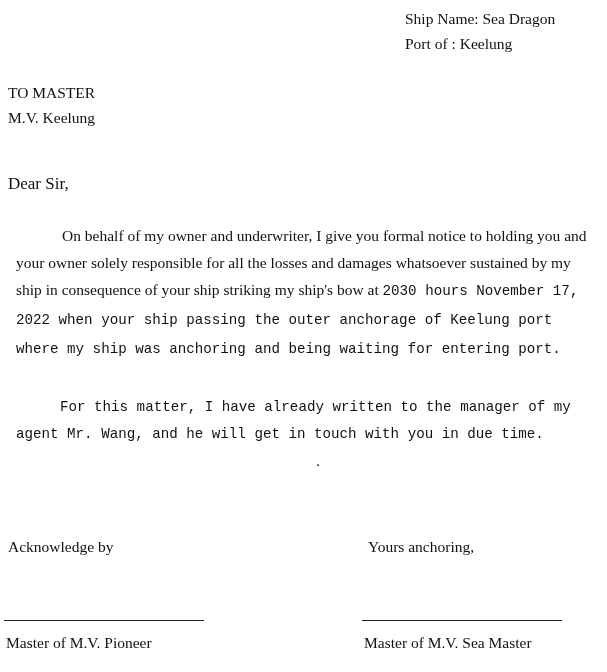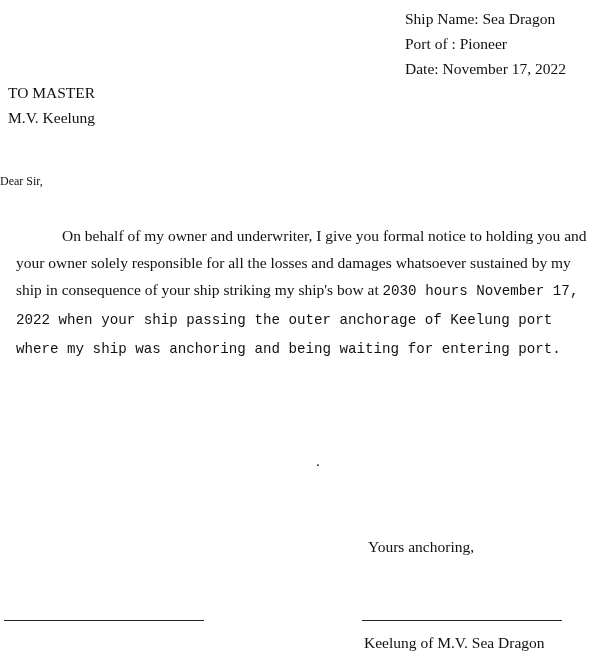--- a/index.html
+++ b/index.html
@@ -38,22 +38,22 @@
     font-family: "Liberation Serif", serif;
     font-size: 15.5px;
     line-height: 25px;
     text-align: center;
   }
   .addressee div { white-space: pre; }
 
   .salutation {
     position: absolute;
     top: 174px;
-    left: 0;
-    font-size: 12px;
+    left: 8px;
+    font-size: 17px;
   }
 
   .body-block {
     position: absolute;
     top: 222px;
     left: 16px;
     width: 580px;
     font-size: 15.5px;
     line-height: 27px;
   }
@@ -128,37 +128,39 @@
     font-size: 15.5px;
   }
 </style>
 </head>
 <body>
 
 <div class="page">
 
   <div class="header-block">
     <div class="header-line">Ship Name: Sea Dragon</div>
-    <div class="header-line">Port of : Pioneer</div>
-    <div class="header-line">Date: November 17, 2022</div>
+    <div class="header-line">Port of : Keelung</div>
   </div>
 
   <div class="addressee">
     <div>TO MASTER</div>
     <div>M.V. Keelung</div>
   </div>
 
   <div class="salutation">Dear Sir,</div>
 
   <div class="body-block">
     <p class="para-serif"><span>On behalf of my owner and underwriter, I give you formal notice to holding you and your owner solely responsible for all the losses and damages whatsoever sustained by my ship in consequence of your ship striking my ship's bow at </span><span class="mono-run">2030 hours November 17, 2022 when your ship passing the outer anchorage of Keelung port where my ship was anchoring and being waiting for entering port.</span></p>
+    <p class="para-mono second">For this matter, I have already written to the manager of my agent Mr. Wang, and he will get in touch with you in due time.</p>
   </div>
 
   <div class="stray-dot">.</div>
 
+  <div class="sign-left-label">Acknowledge by</div>
   <div class="sign-right-label">Yours anchoring,</div>
 
   <div class="rule rule-left"></div>
   <div class="rule rule-right"></div>
 
-  <div class="sign-right-name">Keelung of M.V. Sea Dragon</div>
+  <div class="sign-left-name">Master of M.V. Pioneer</div>
+  <div class="sign-right-name">Master of M.V. Sea Master</div>
 
 </div>
 
 </body></html>

